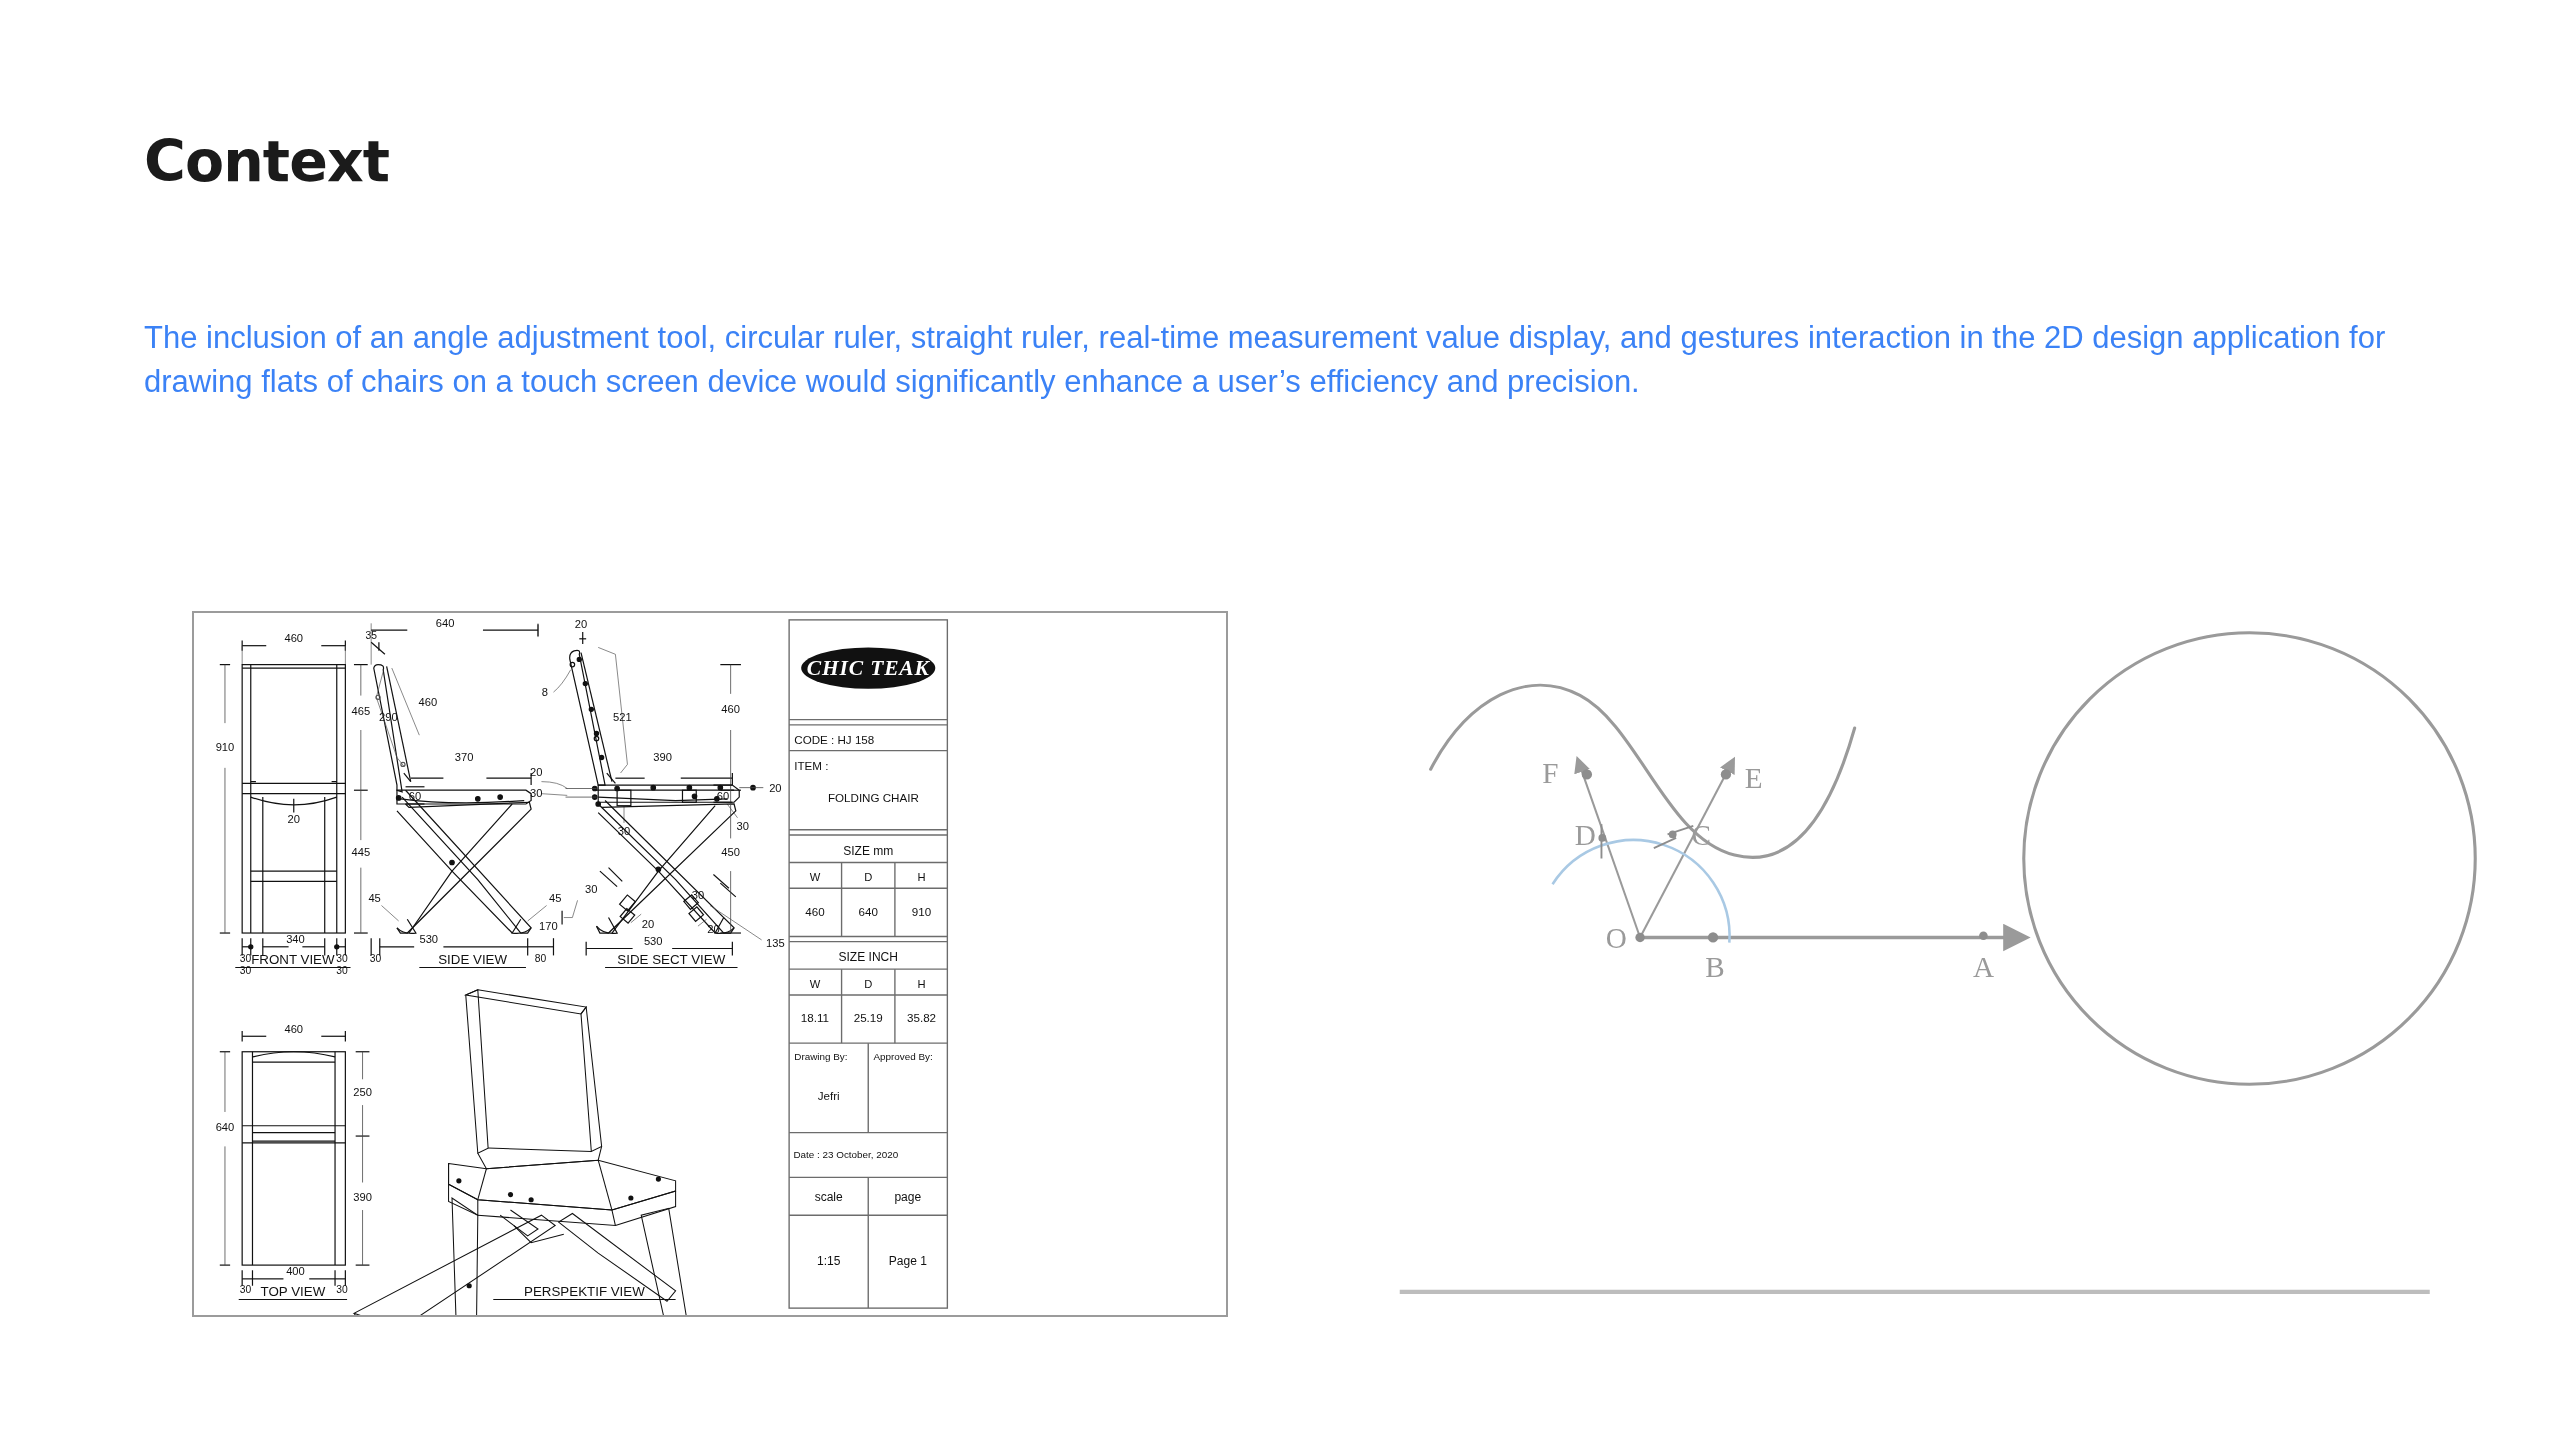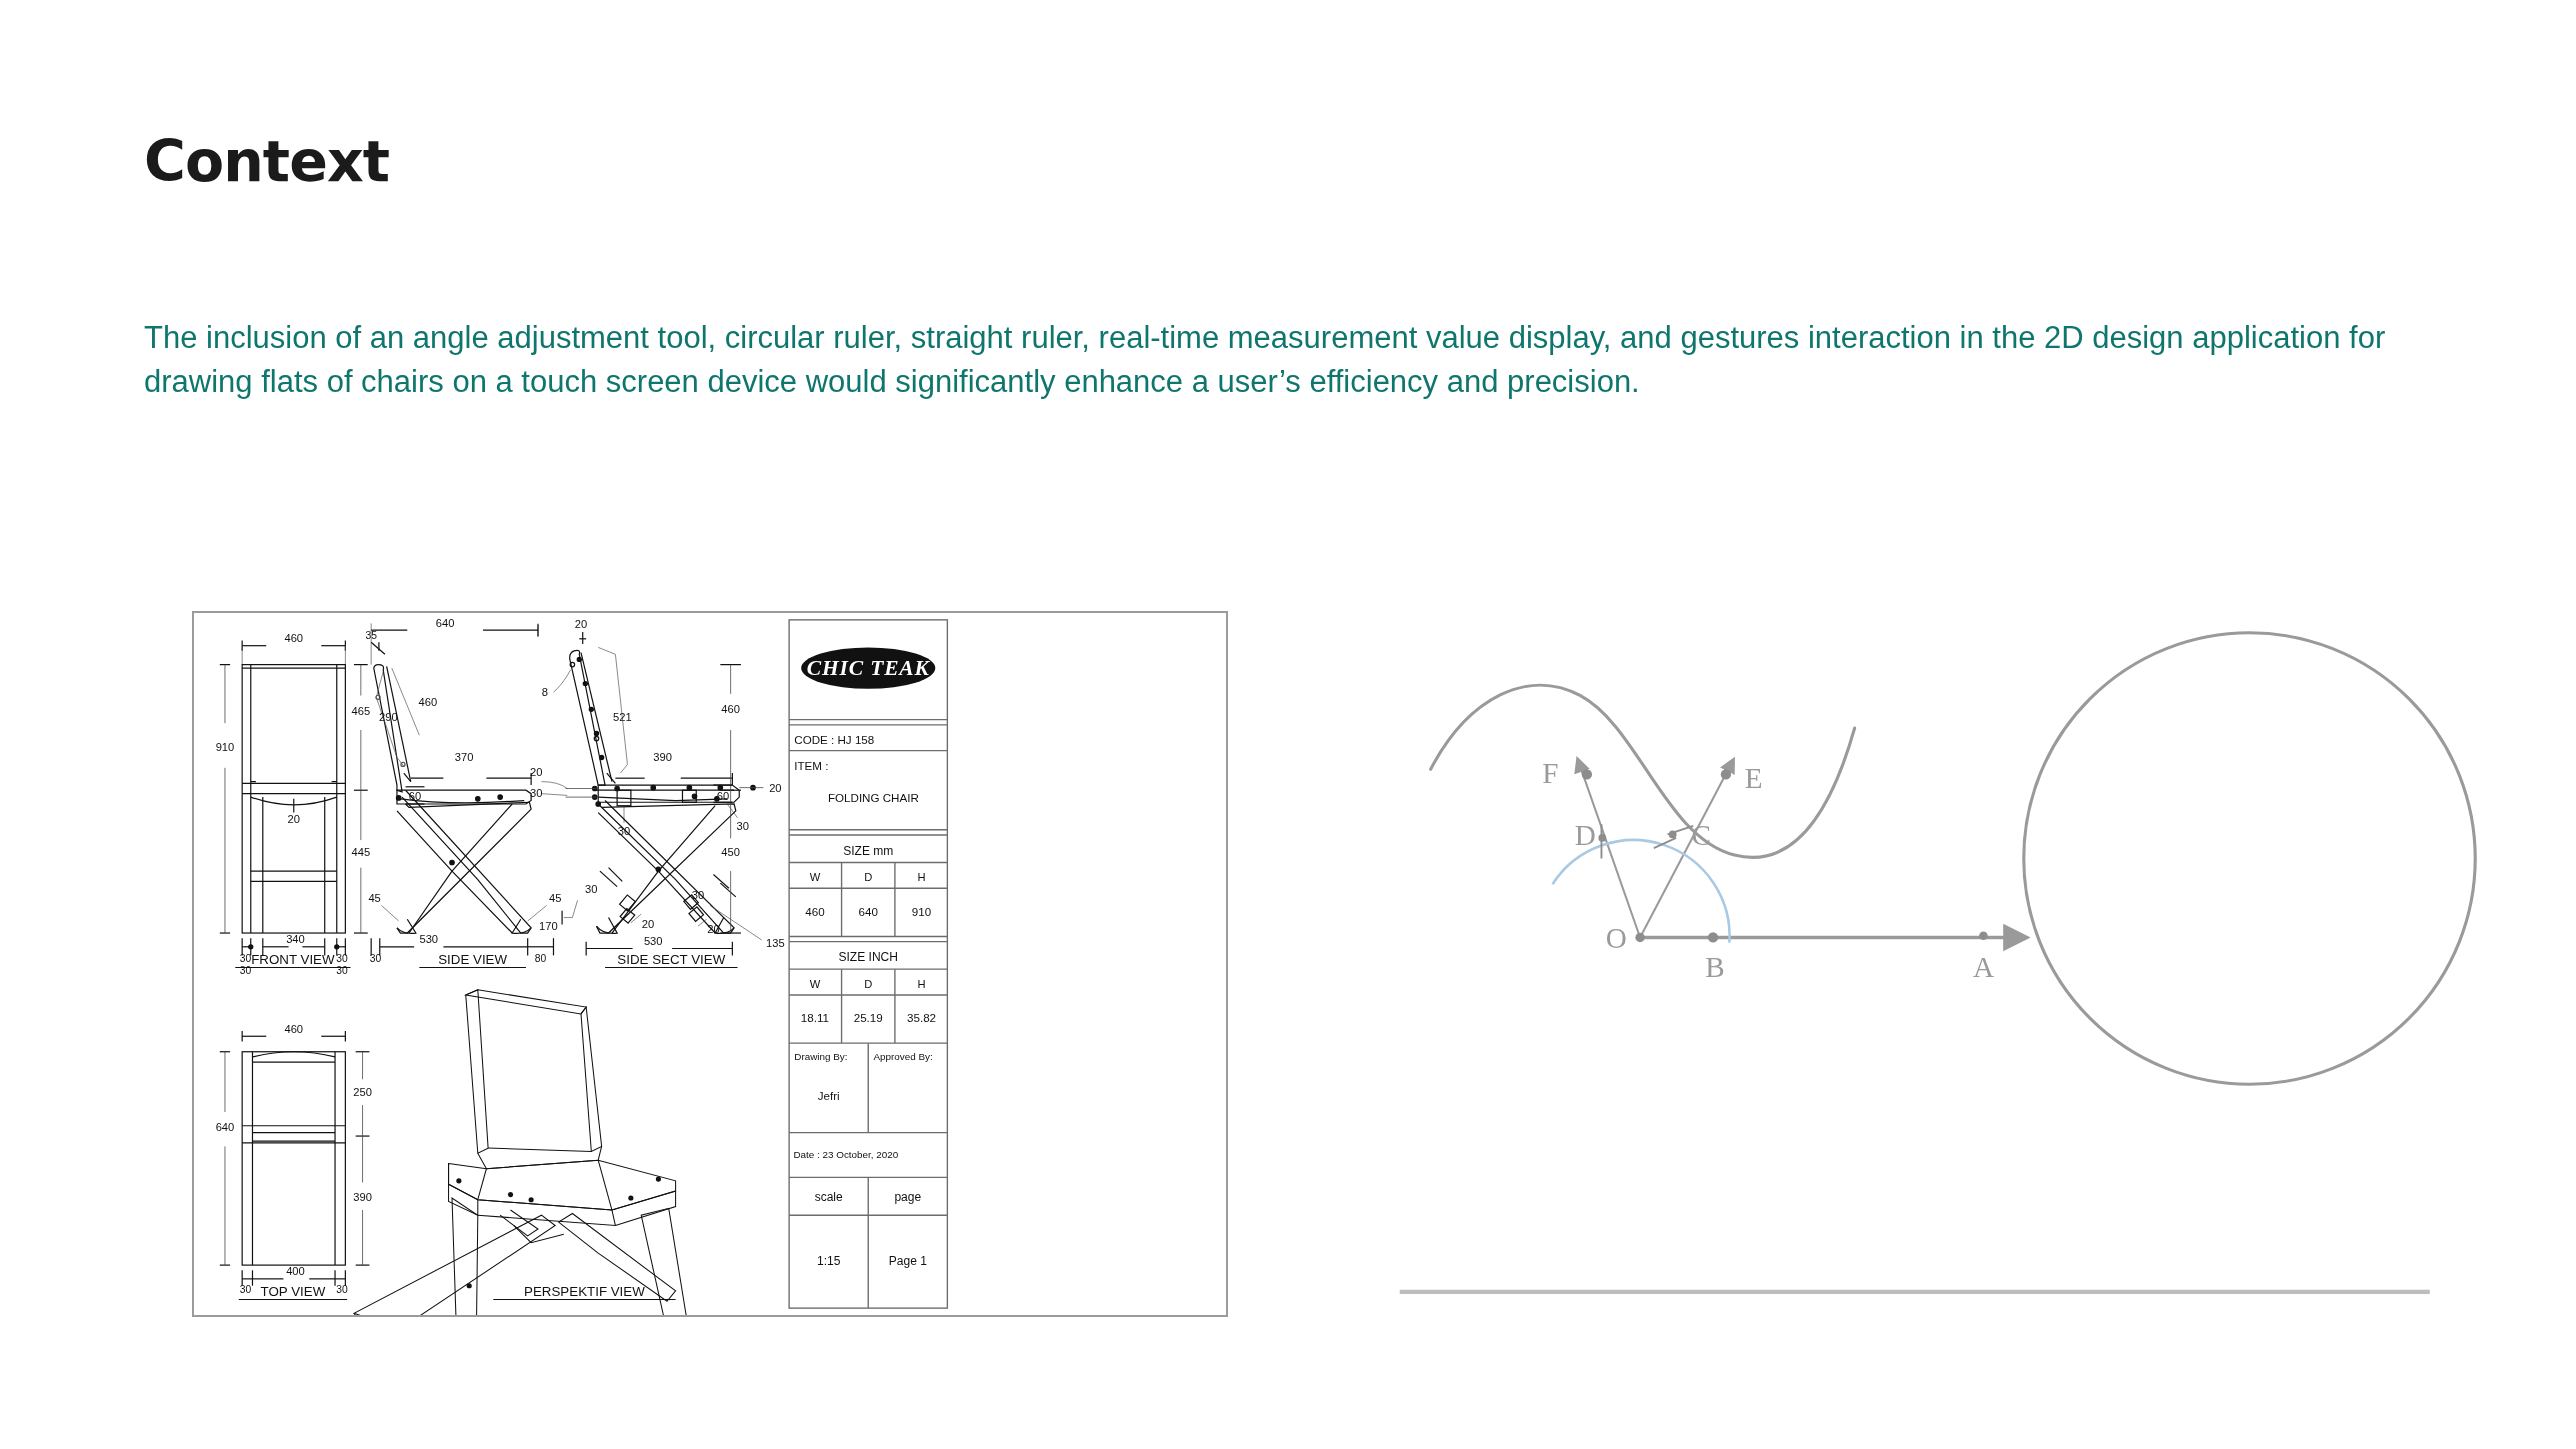--- a/index.html
+++ b/index.html
@@ -13,21 +13,21 @@
 
   
   #page-title{
     position:absolute;left:144px;top:133px;
     font-size:57px;font-weight:800;letter-spacing:-0.9px;
     color:#1b1b1b;line-height:1;
     font-family:"DejaVu Sans","Liberation Sans",sans-serif;
   }
   #body-copy{
     position:absolute;left:144px;top:316px;width:2250px;
-    font-size:31px;line-height:1.42;color:#0f766e;font-weight:400;
+    font-size:31px;line-height:1.42;color:#3b82f6;font-weight:400;
   }
 
   
   #tech-sheet{
     position:absolute;left:192px;top:611px;width:1036px;height:706px;
     background:#fff;border:2.6px solid #9b9b9b;box-sizing:border-box;
   }
   #tech-sheet svg{display:block;width:100%;height:100%;}
 
   

